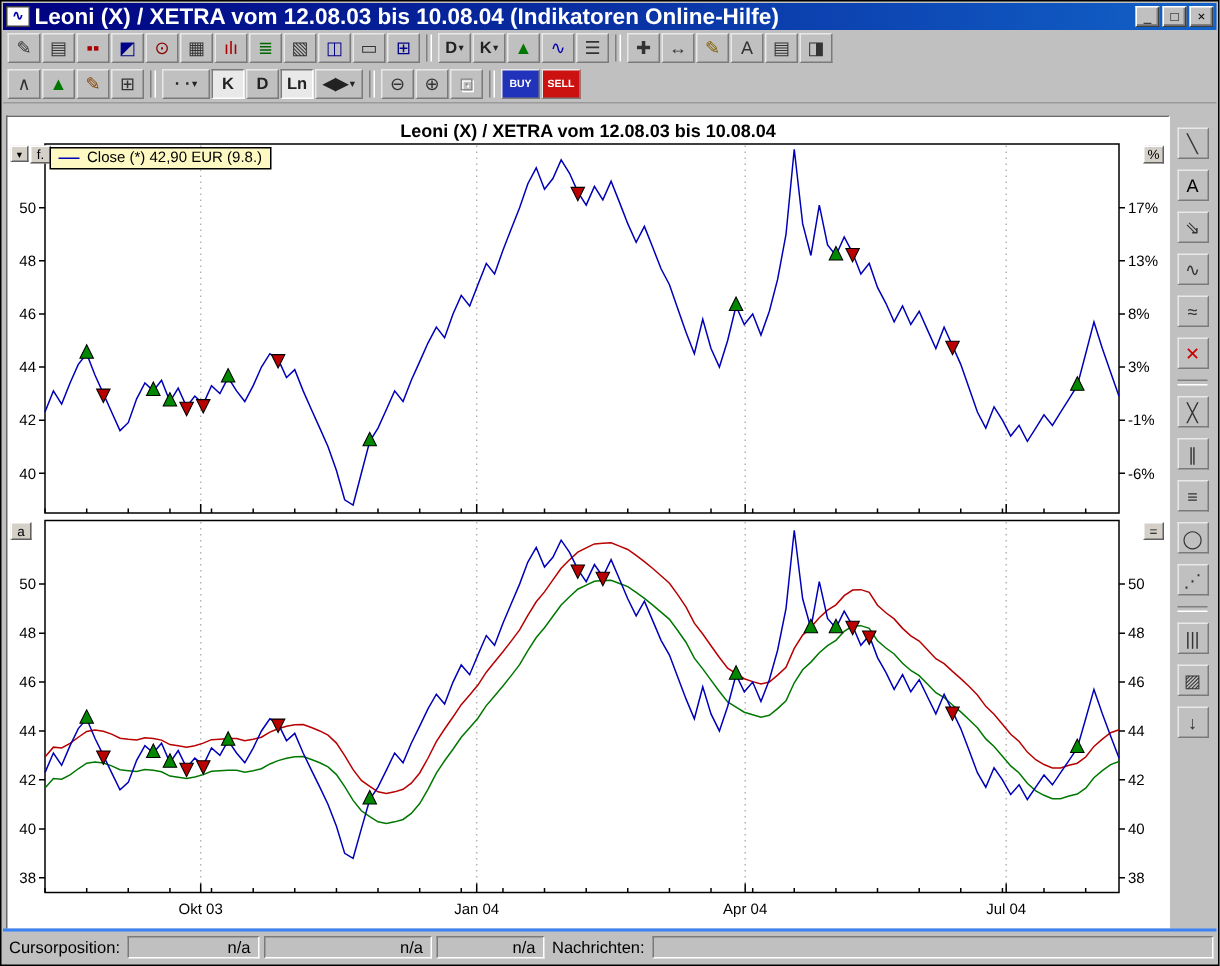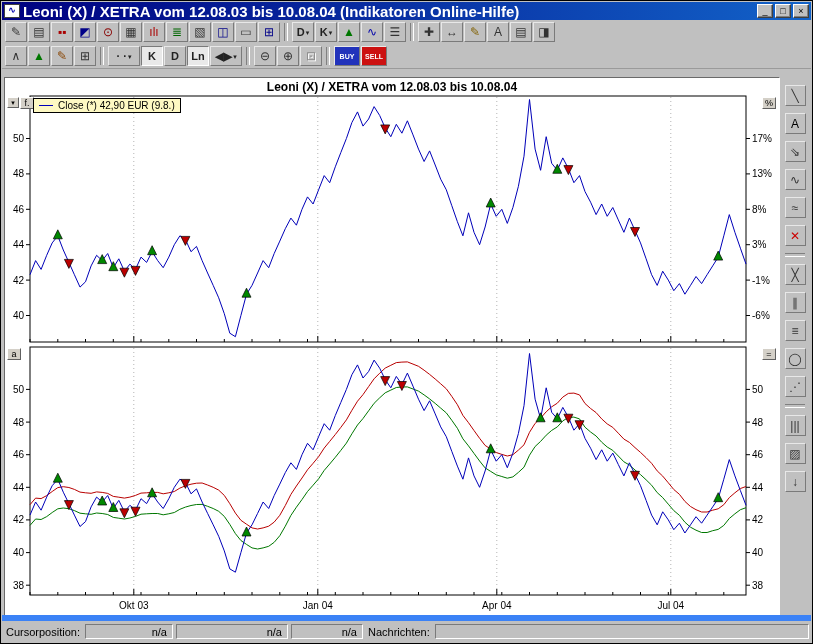--- a/index.html
+++ b/index.html
@@ -52,21 +52,21 @@
   .mini{position:absolute;width:12px;height:11px;background:#d4d0c8;border:1px solid;
     border-color:#fff #606060 #606060 #fff;font-size:7px;display:flex;align-items:center;
     justify-content:center;padding:0;z-index:5;font-family:inherit;}
   
   #right-tools{position:absolute;right:2px;top:82px;width:30px;height:538px;
     display:flex;flex-direction:column;align-items:center;gap:7px;padding-top:2px;box-sizing:border-box;}
   #right-tools .tb{width:21px;height:21px;}
   .vsep{width:20px;height:2px;border-top:1px solid #808080;border-bottom:1px solid #fff;flex:none;}
   
   #statusbar{position:absolute;left:1px;right:1px;bottom:1px;height:21px;background:#c0c0c0;
-    border-top:6px solid #3b82f6;display:flex;align-items:center;padding:0 2px;gap:3px;}
+    border-top:2px solid #3b82f6;display:flex;align-items:center;padding:0 2px;gap:3px;}
   .slabel{padding:0 2px;white-space:nowrap;}
   .sfield{height:15px;border:1px solid;border-color:#7a7a7a #fff #fff #7a7a7a;background:#c0c0c0;
     display:flex;align-items:center;justify-content:flex-end;padding:0 5px;box-sizing:border-box;}
   .f1{width:88px;} .f2{width:112px;} .f3{width:72px;} .f4{flex:1;}
 </style>
 </head>
 <body>
 
 <div id="app">
 

